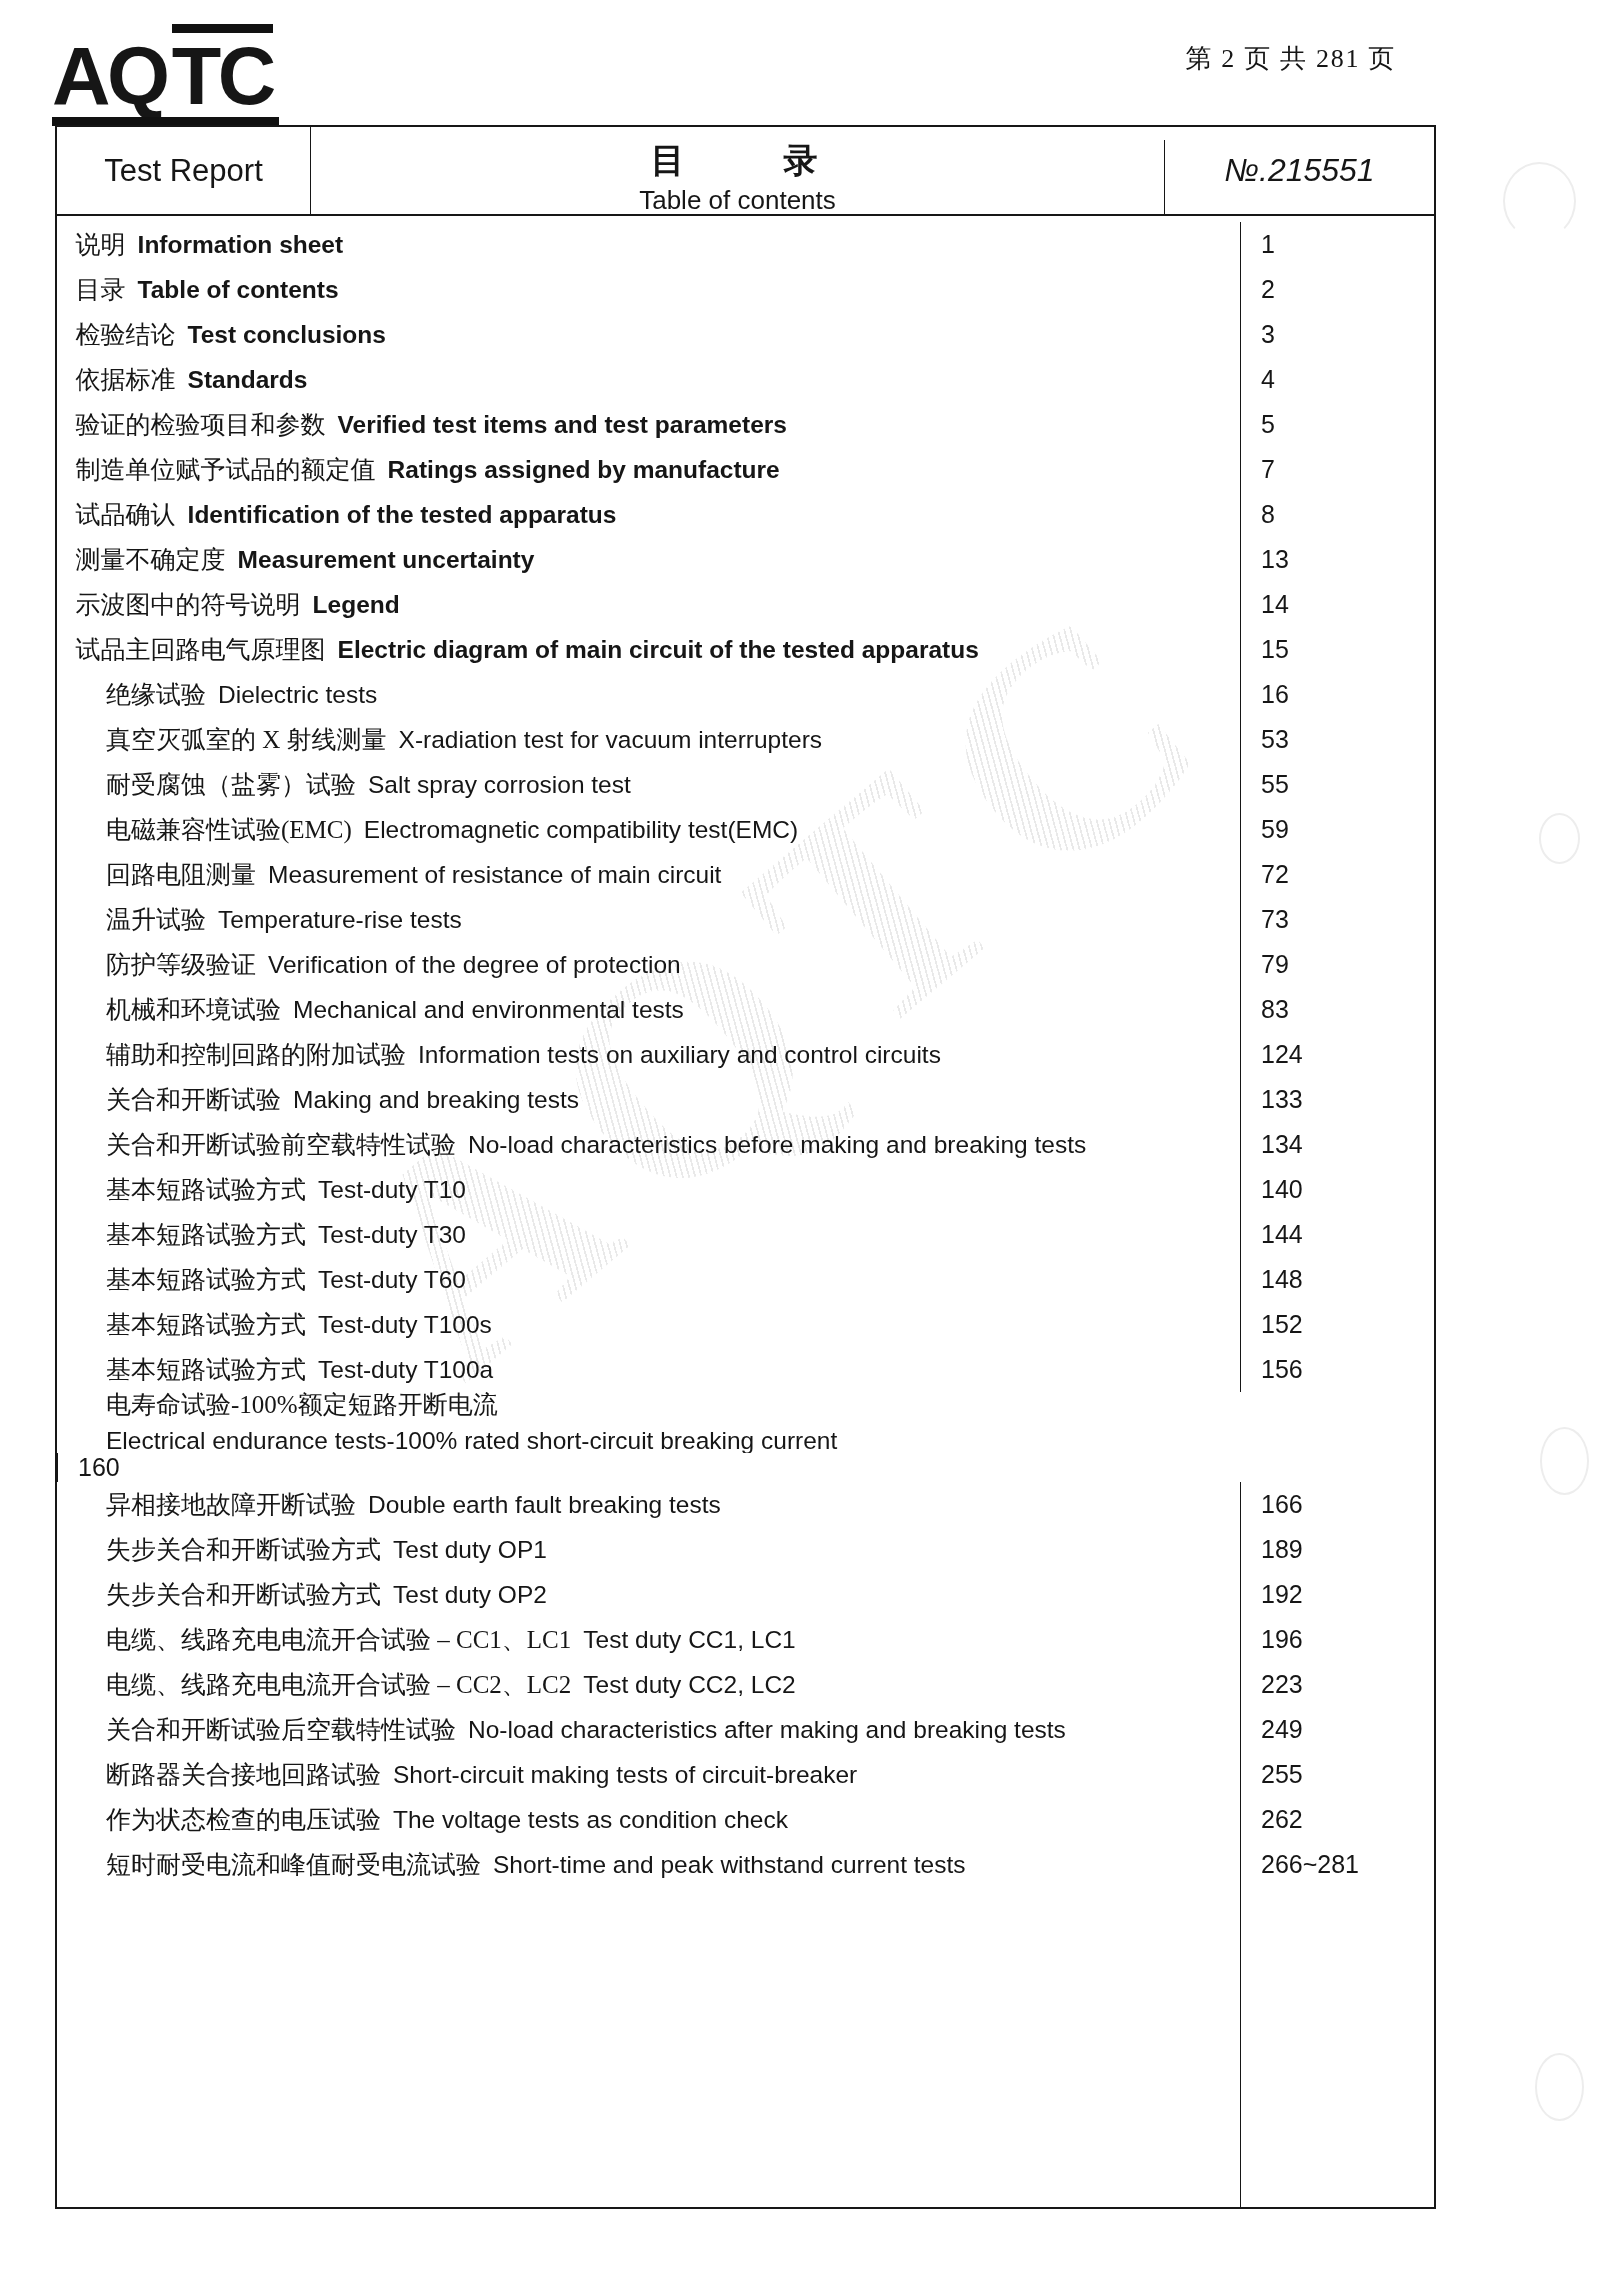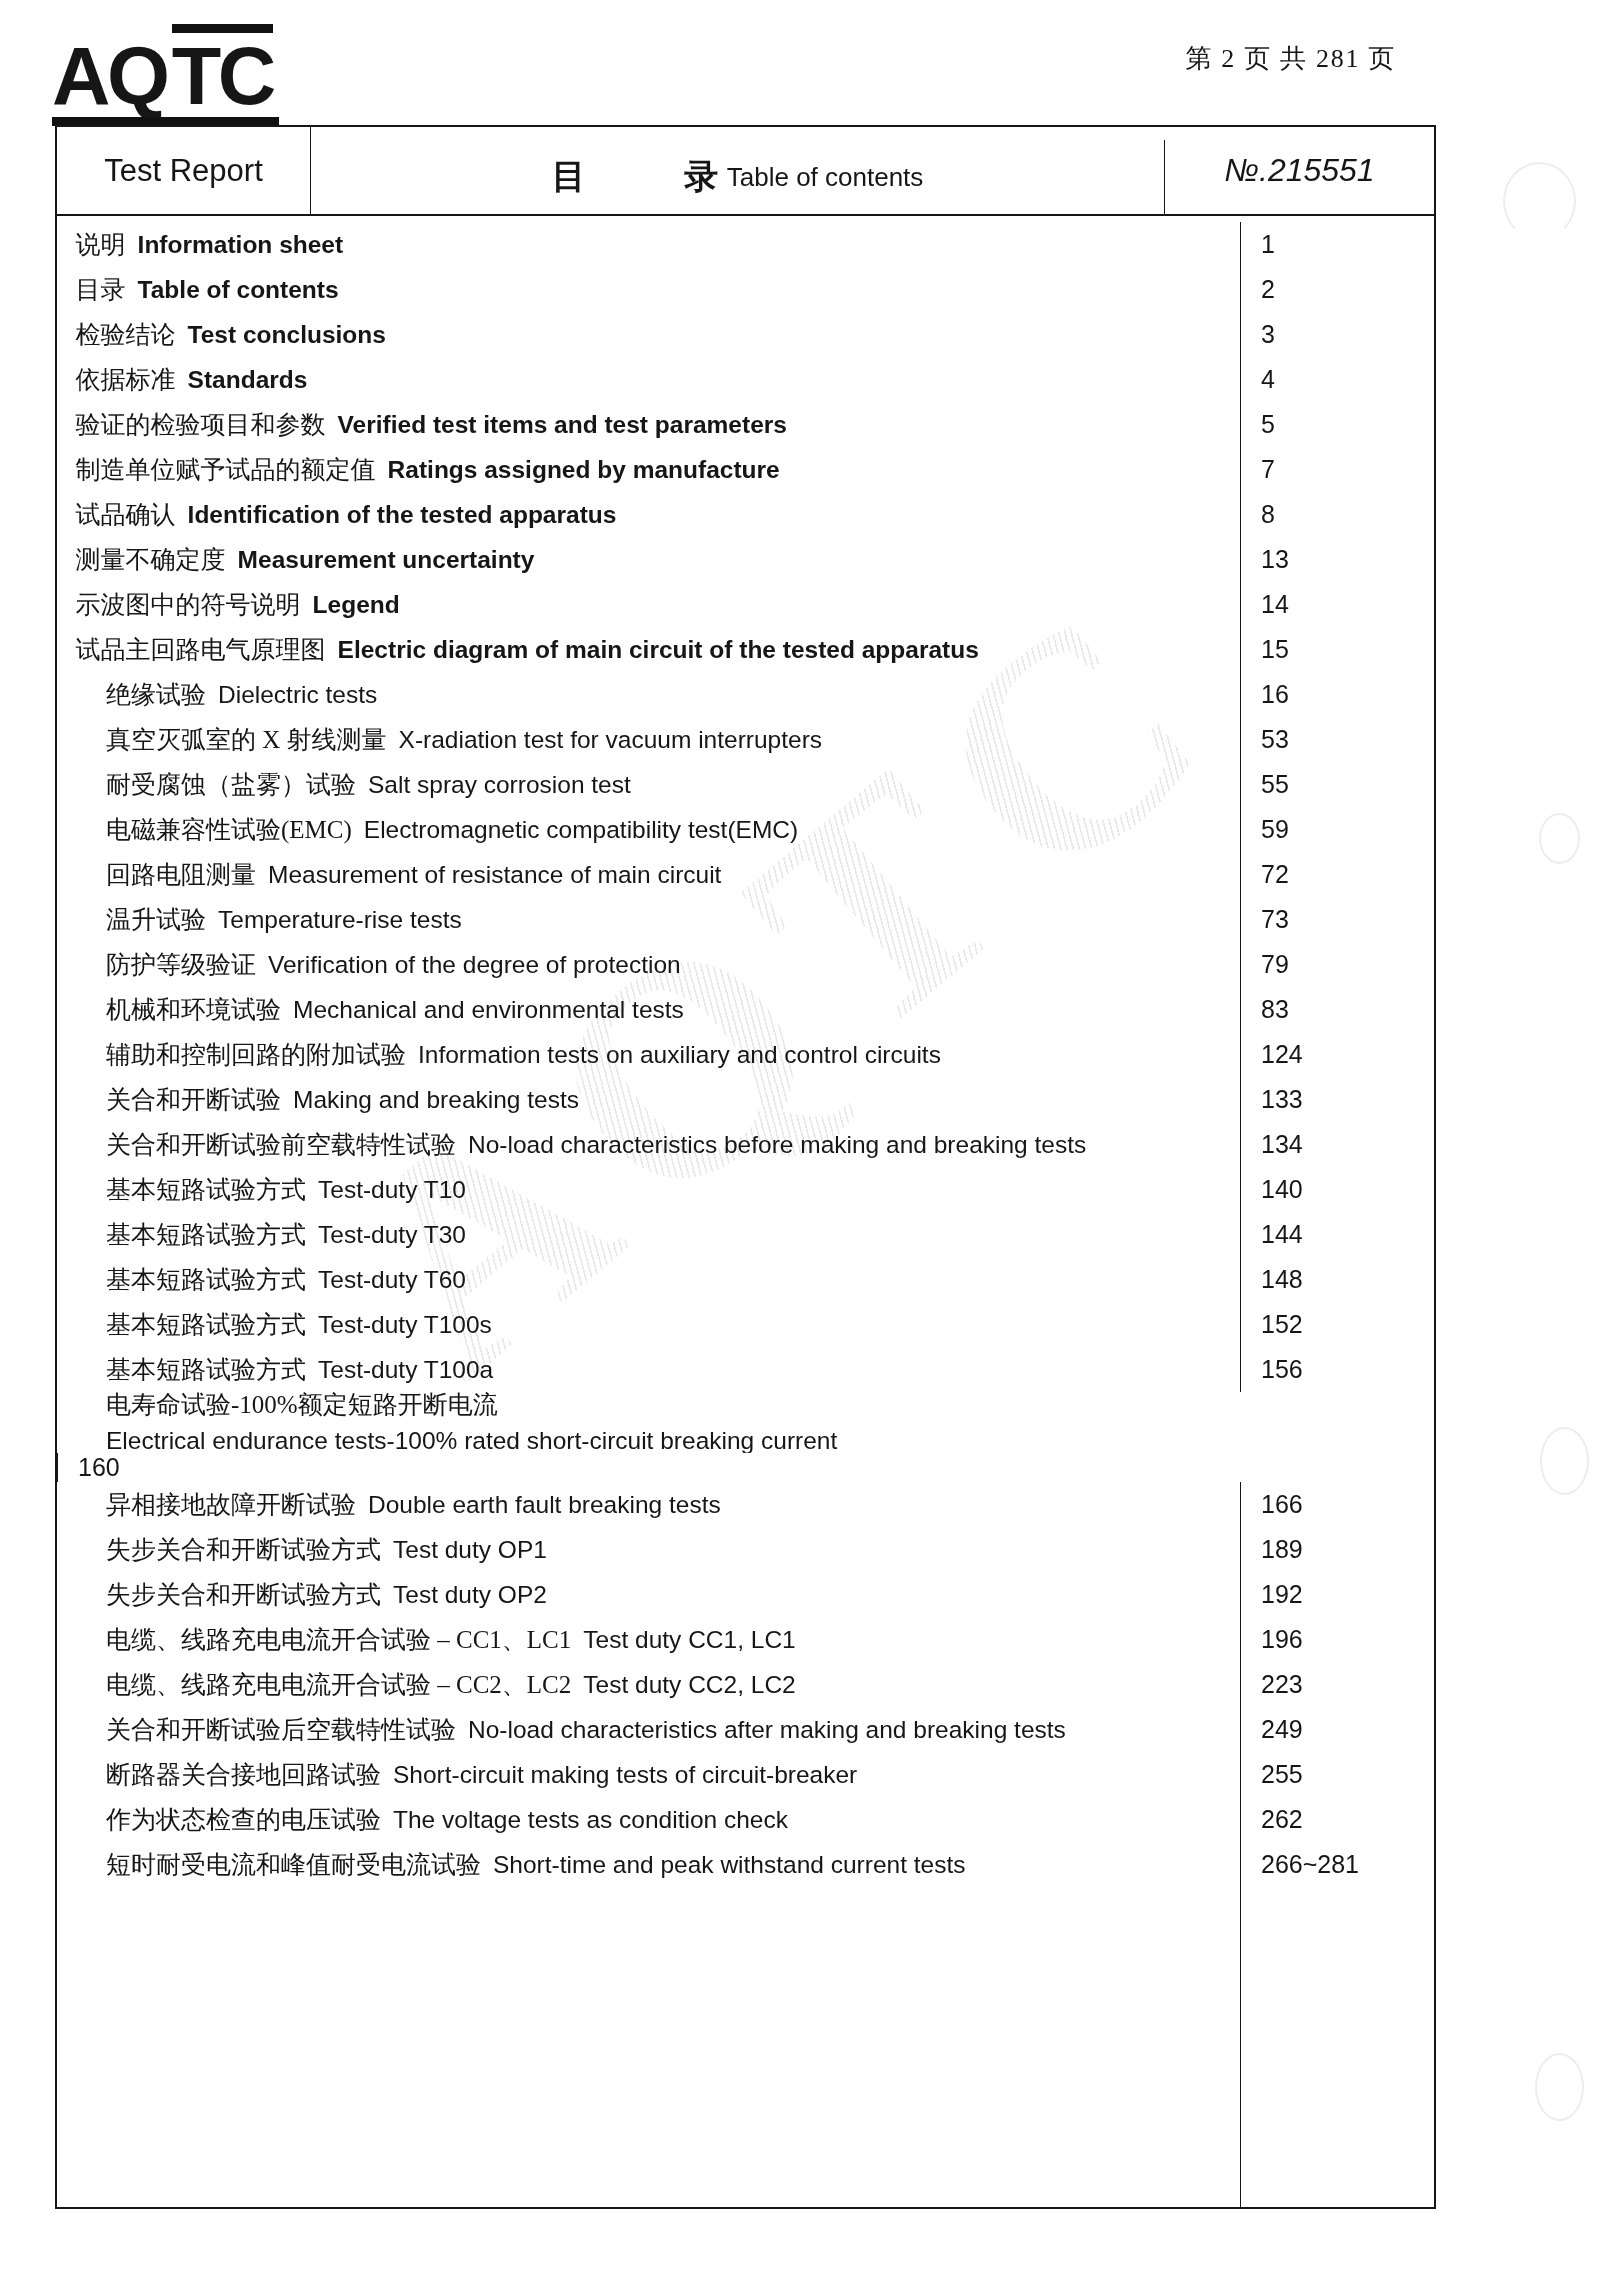--- a/index.html
+++ b/index.html
@@ -54,20 +54,21 @@
   }
   .ht-cell { display: flex; align-items: center; justify-content: center; }
   .ht-left {
     width: 254px;
     border-right: 1.7px solid #161616;
     font-size: 31px;
   }
   .ht-mid {
     flex: 1;
     border-right: 1.7px solid #161616;
+    flex-direction: column;
     justify-content: center;
     gap: 1.7px;
     margin-top: 13px;
   }
   .ht-mid .cn-title {
     font-family: "Liberation Serif", "DejaVu Serif", serif;
     font-size: 34px;
     font-weight: bold;
     letter-spacing: 6.8px;
     white-space: pre;

